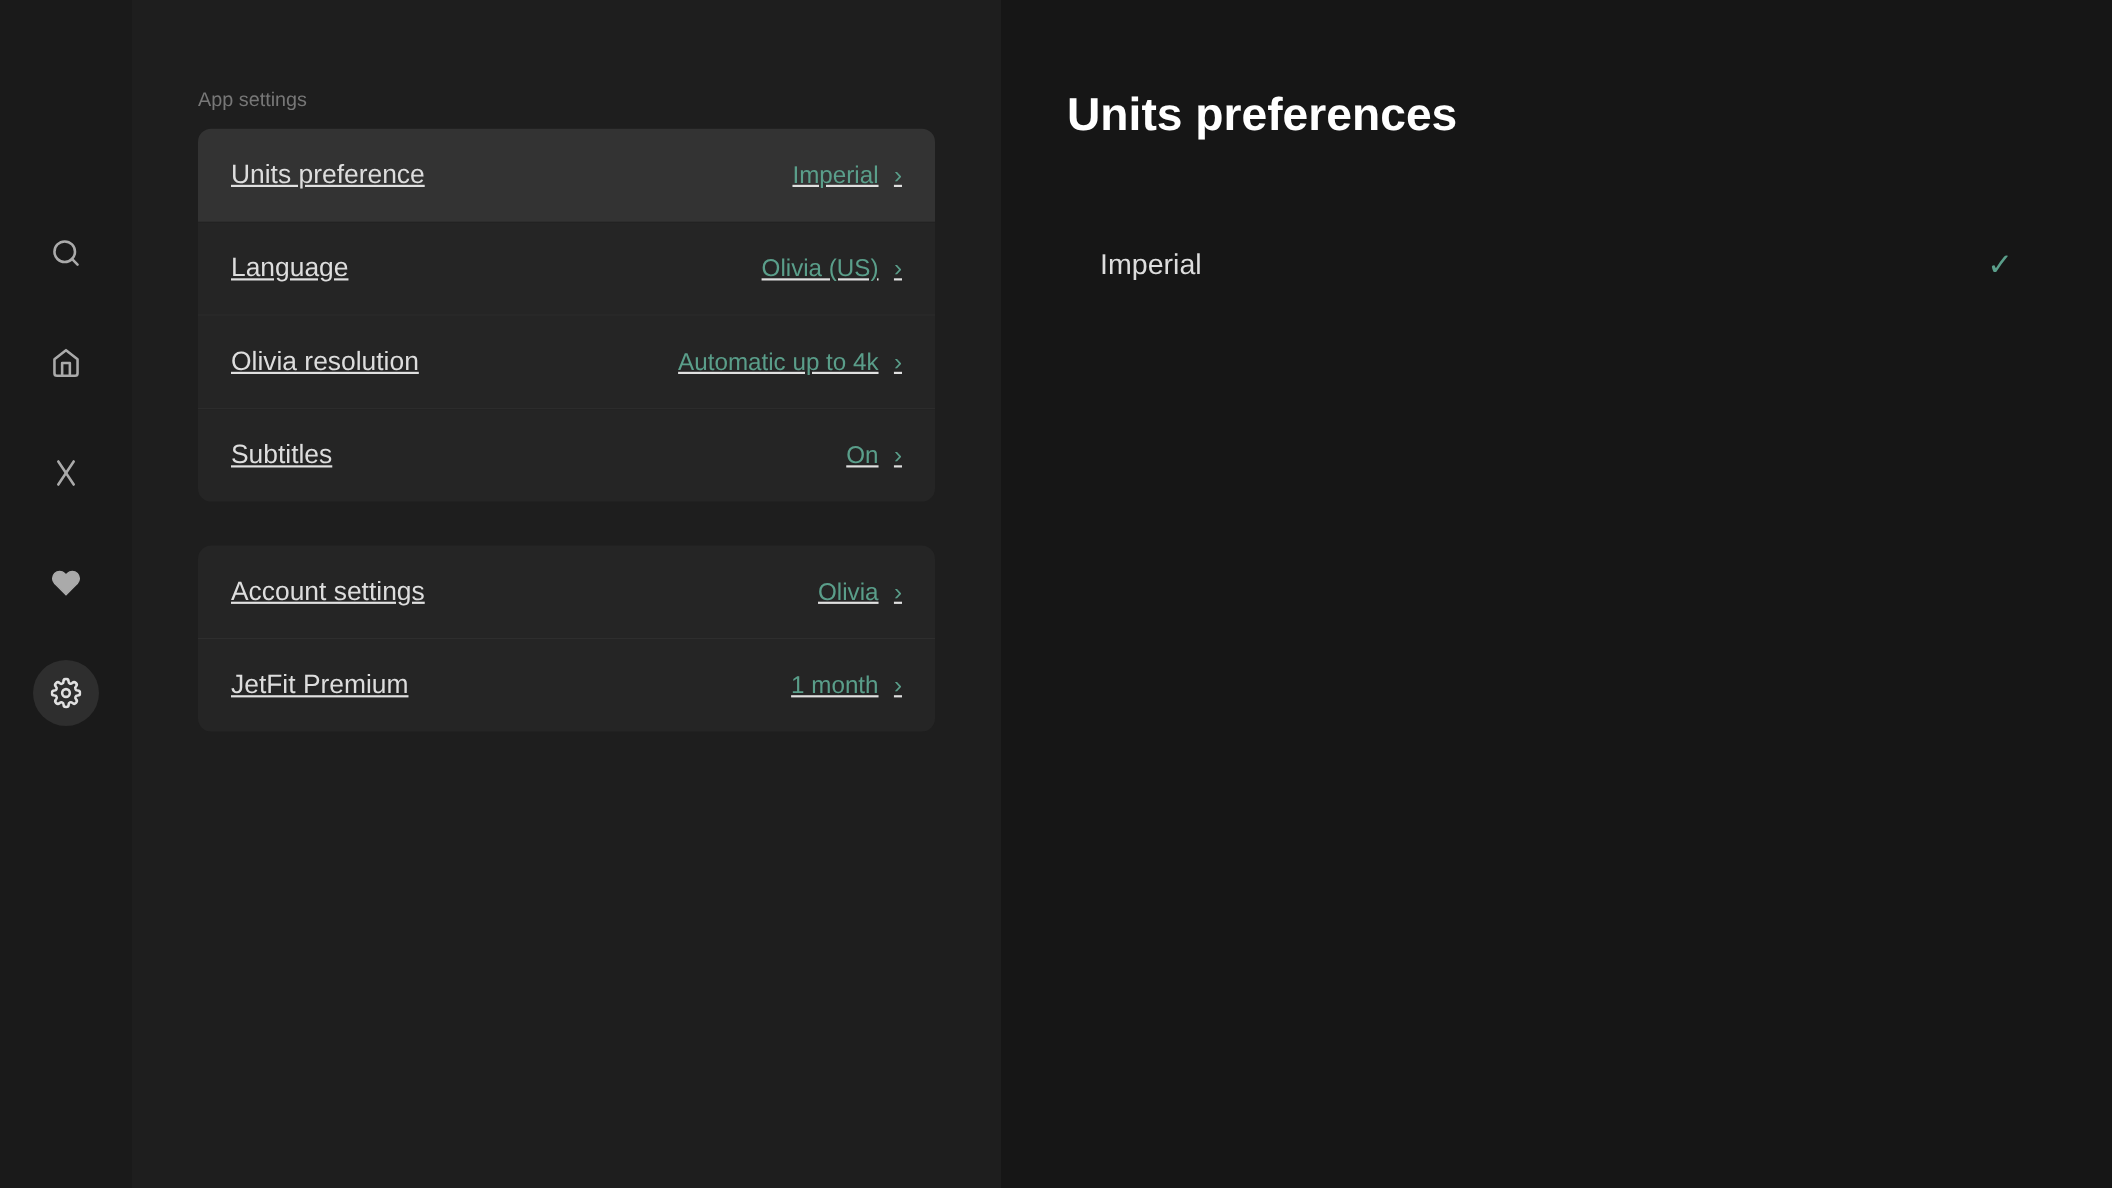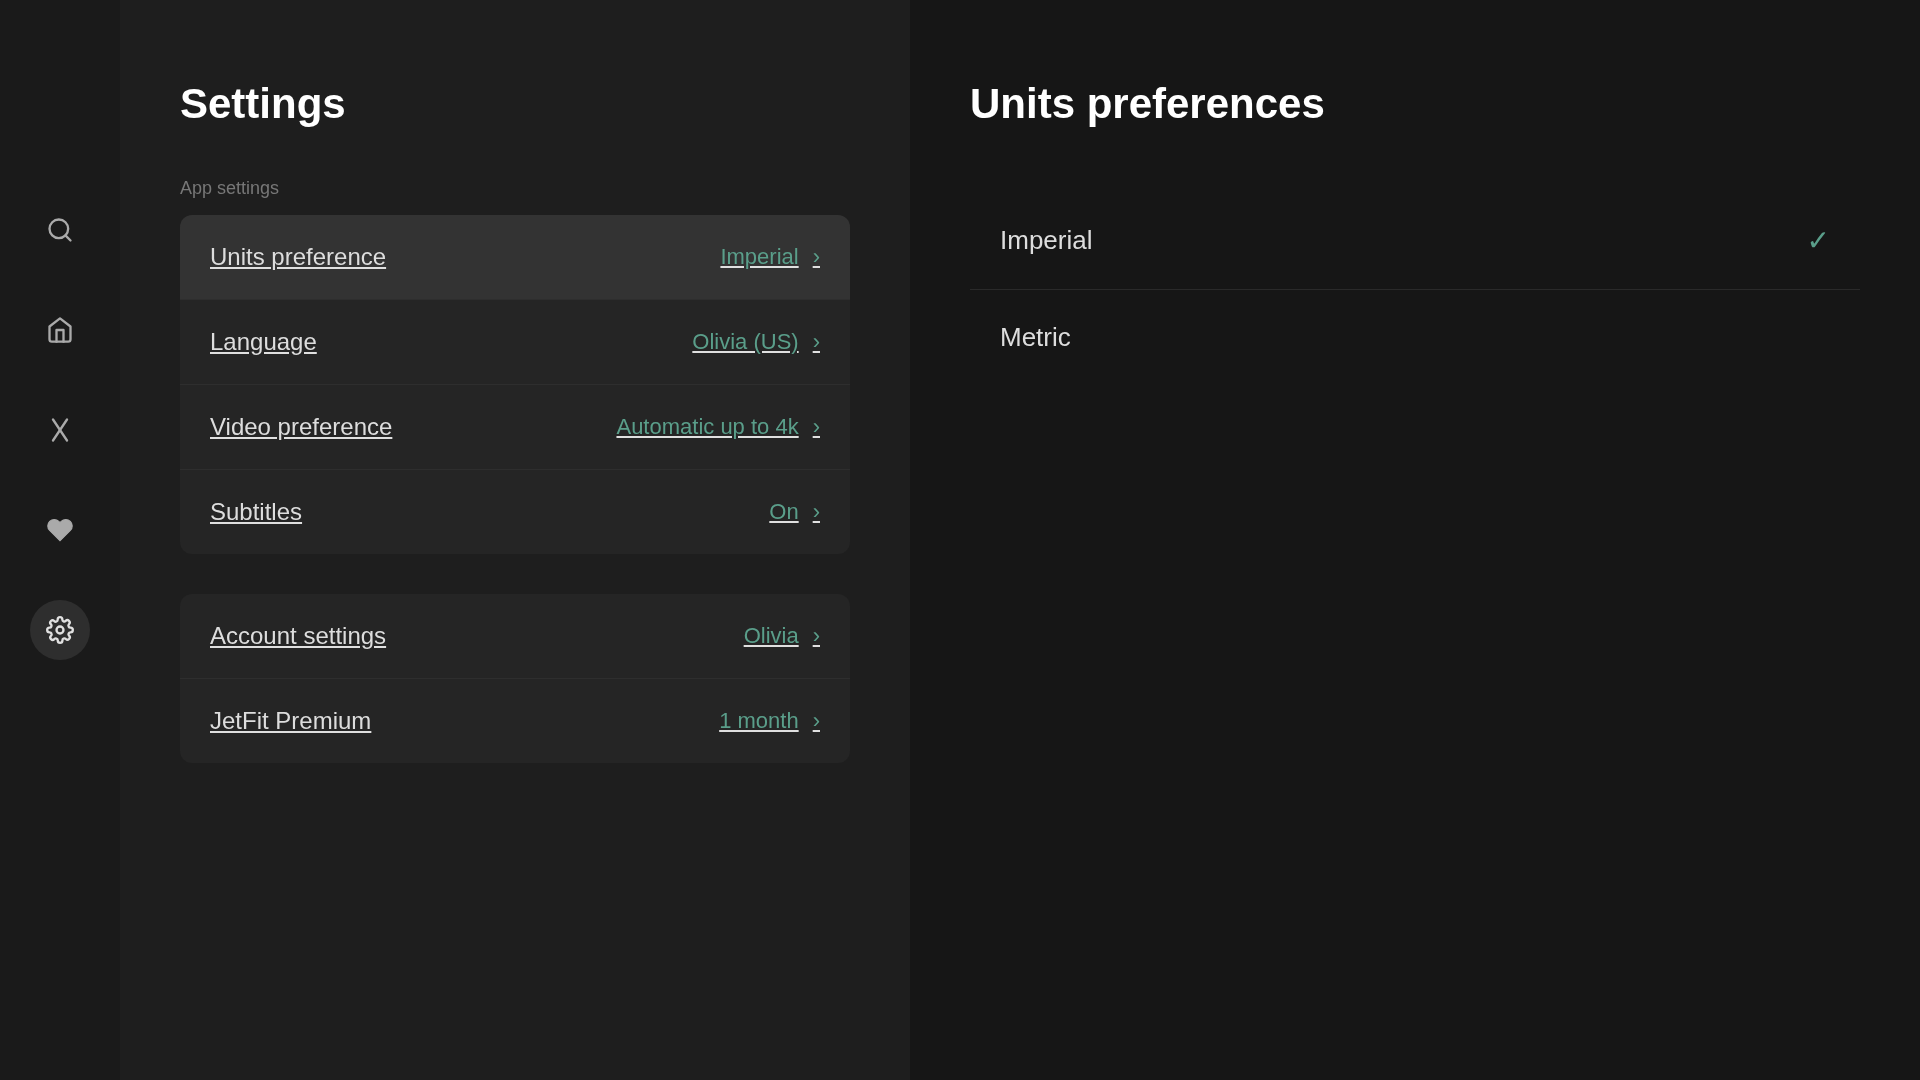--- a/index.html
+++ b/index.html
@@ -197,41 +197,40 @@
   </div>
   <div class="sidebar-icon active" title="Settings">
     <svg width="28" height="28" viewBox="0 0 24 24" fill="none" stroke="currentColor" stroke-width="2" stroke-linecap="round" stroke-linejoin="round">
       <circle cx="12" cy="12" r="3"></circle>
       <path d="M19.4 15a1.65 1.65 0 0 0 .33 1.82l.06.06a2 2 0 0 1-2.83 2.83l-.06-.06a1.65 1.65 0 0 0-1.82-.33 1.65 1.65 0 0 0-1 1.51V21a2 2 0 0 1-4 0v-.09A1.65 1.65 0 0 0 9 19.4a1.65 1.65 0 0 0-1.82.33l-.06.06a2 2 0 0 1-2.83-2.83l.06-.06A1.65 1.65 0 0 0 4.68 15a1.65 1.65 0 0 0-1.51-1H3a2 2 0 0 1 0-4h.09A1.65 1.65 0 0 0 4.6 9a1.65 1.65 0 0 0-.33-1.82l-.06-.06a2 2 0 0 1 2.83-2.83l.06.06A1.65 1.65 0 0 0 9 4.68a1.65 1.65 0 0 0 1-1.51V3a2 2 0 0 1 4 0v.09a1.65 1.65 0 0 0 1 1.51 1.65 1.65 0 0 0 1.82-.33l.06-.06a2 2 0 0 1 2.83 2.83l-.06.06A1.65 1.65 0 0 0 19.4 9a1.65 1.65 0 0 0 1.51 1H21a2 2 0 0 1 0 4h-.09a1.65 1.65 0 0 0-1.51 1z"></path>
     </svg>
   </div>
 </aside>
 
 <main class="settings-panel">
-  <h1 class="settings-title">Settings</h1>
 
   <p class="section-label">App settings</p>
 
   <div class="settings-list">
     <div class="settings-item active-item">
       <span class="item-left">Units preference</span>
       <div class="item-right">
         <span>Imperial</span>
         <span class="chevron">›</span>
       </div>
     </div>
     <div class="settings-item">
       <span class="item-left">Language</span>
       <div class="item-right">
         <span>Olivia (US)</span>
         <span class="chevron">›</span>
       </div>
     </div>
     <div class="settings-item">
-      <span class="item-left">Video preference</span>
+      <span class="item-left">Olivia resolution</span>
       <div class="item-right">
         <span>Automatic up to 4k</span>
         <span class="chevron">›</span>
       </div>
     </div>
     <div class="settings-item">
       <span class="item-left">Subtitles</span>
       <div class="item-right">
         <span>On</span>
         <span class="chevron">›</span>
@@ -259,17 +258,14 @@
 </main>
 
 <aside class="right-panel">
   <h2 class="right-title">Units preferences</h2>
 
   <div class="units-list">
     <div class="unit-item">
       <span class="unit-label">Imperial</span>
       <span class="check-icon">✓</span>
     </div>
-    <div class="unit-item">
-      <span class="unit-label">Metric</span>
-    </div>
   </div>
 </aside>
 
 </body></html>

